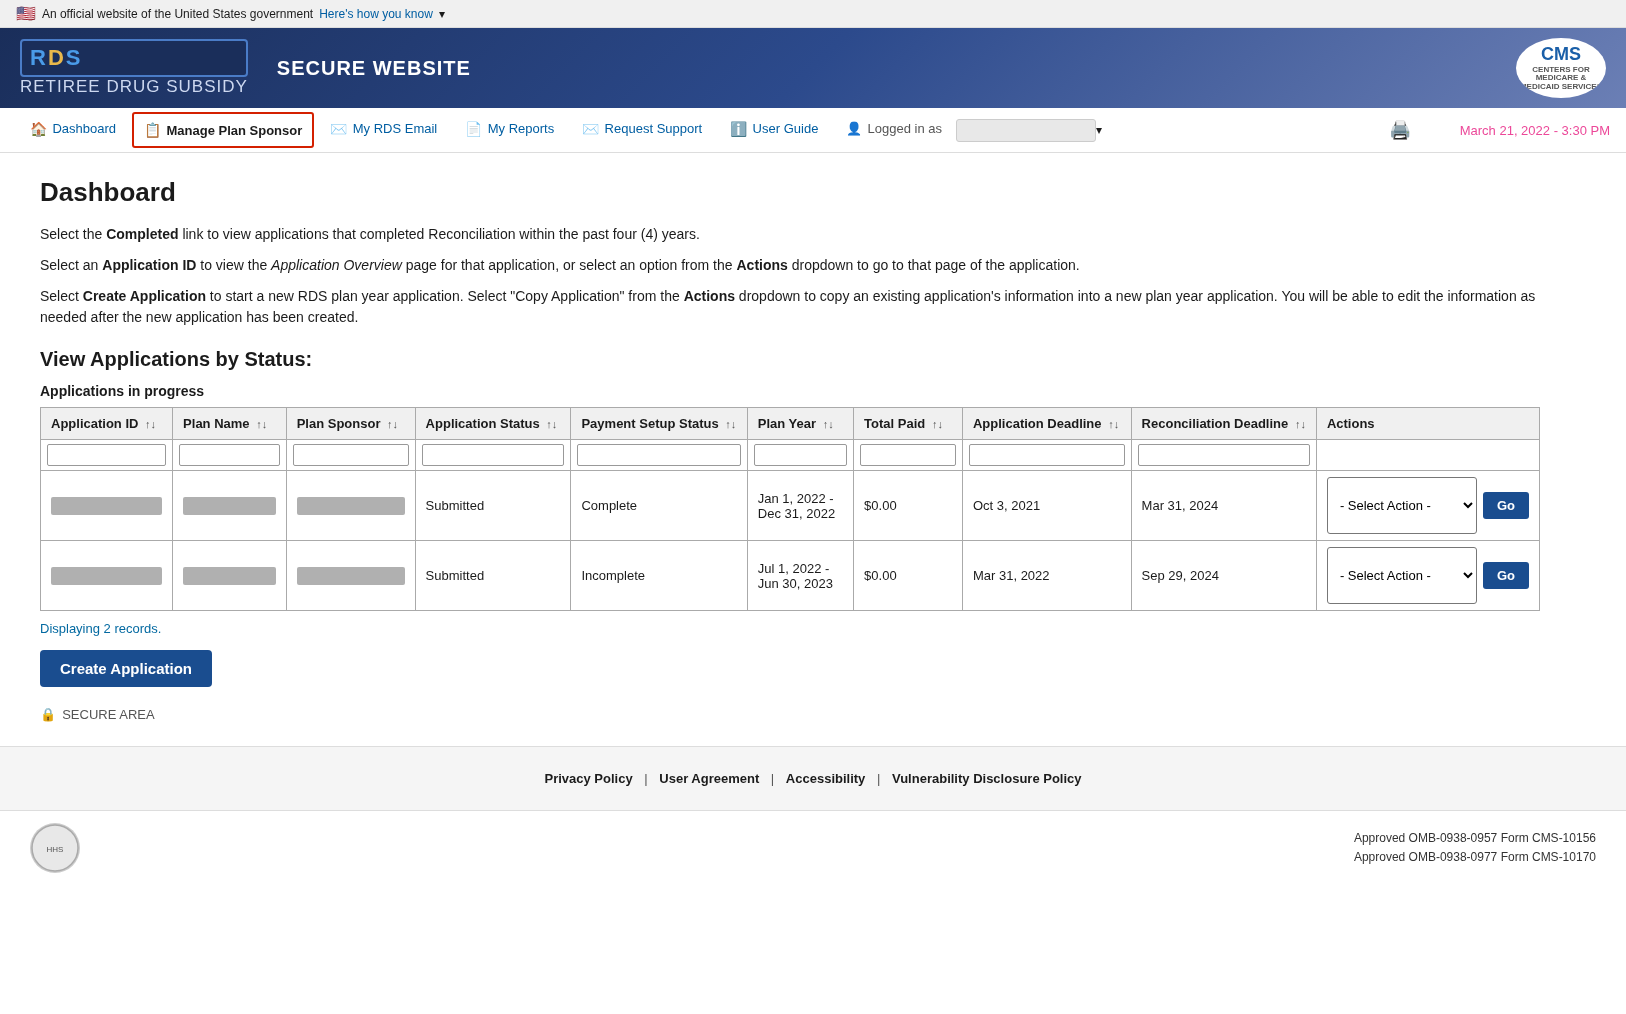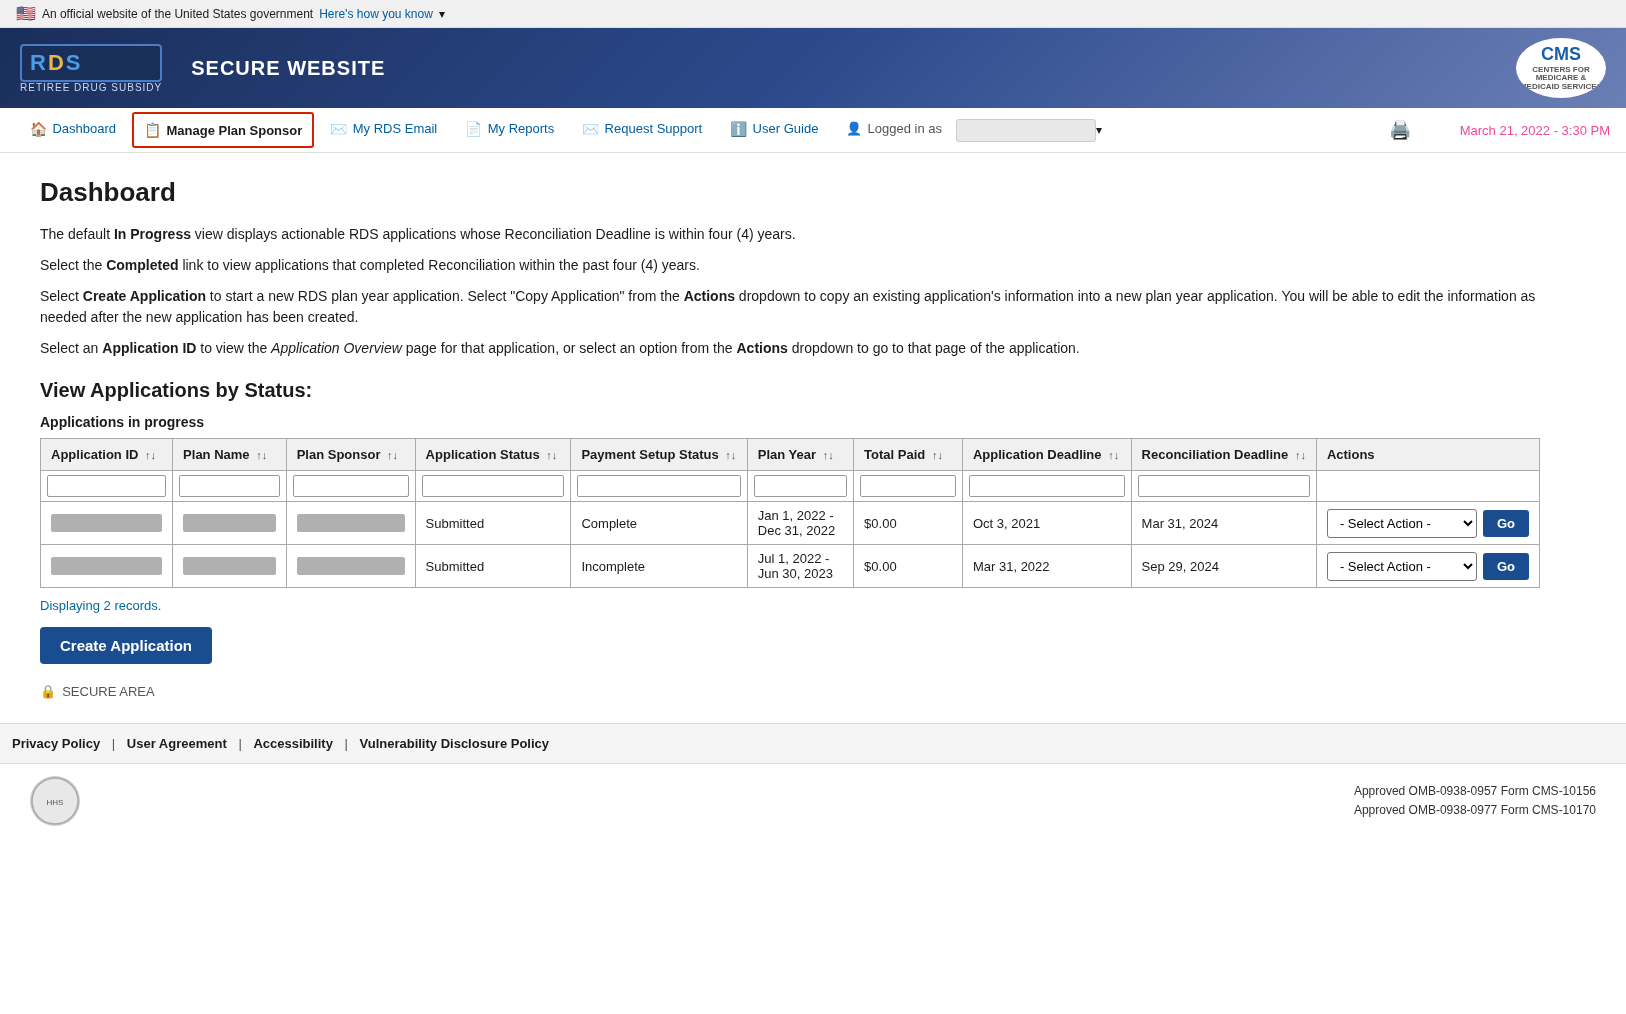--- a/index.html
+++ b/index.html
@@ -31,21 +31,21 @@
       background: #1a2e5a;
       border: 2px solid #4a7cc7;
       border-radius: 4px;
       padding: 4px 8px;
       color: white;
       font-weight: bold;
       font-size: 22px;
       letter-spacing: 2px;
     }
     .logo-box span { color: #e8b84b; }
-    .logo-subtitle { color: #cdd8f0; font-size: 10px; letter-spacing: 1px; text-transform: uppercase; }
+    .logo-subtitle { color: #cdd8f0; font-size: 17px; letter-spacing: 1px; text-transform: uppercase; }
     .site-title { color: white; font-size: 20px; font-weight: bold; letter-spacing: 1px; }
     .cms-logo {
       background: white;
       border-radius: 50%;
       width: 90px;
       height: 60px;
       display: flex;
       align-items: center;
       justify-content: center;
       font-size: 11px;
@@ -156,21 +156,21 @@
     .redacted-block {
       background: #b0b0b0;
       height: 18px;
       border-radius: 2px;
       width: 100%;
     }
     .actions-cell { white-space: nowrap; display: flex; align-items: center; gap: 6px; }
     .select-action {
       border: 1px solid #777;
       border-radius: 3px;
-      padding: 5px 8px;
+      padding: 19px 8px;
       font-size: 13px;
       background: white;
       cursor: pointer;
       min-width: 150px;
     }
     .go-btn {
       background: #1a4d8f;
       color: white;
       border: none;
       border-radius: 3px;
@@ -199,21 +199,22 @@
       color: #555;
       display: flex;
       align-items: center;
       gap: 6px;
     }
 
     
     .footer-links {
       background: #f5f5f5;
       border-top: 1px solid #ddd;
-      padding: 12px;
+      padding: 24px;
+      text-align: center;
       font-size: 13px;
     }
     .footer-links a { color: #1b1b1b; text-decoration: none; font-weight: bold; }
     .footer-links span { margin: 0 8px; color: #555; }
 
     .footer-bottom {
       background: #fff;
       border-top: 1px solid #ddd;
       padding: 12px 30px;
       display: flex;
@@ -299,24 +300,23 @@
   <div class="nav-right">
     <span class="print-icon">🖨️</span>
     <span class="timestamp">March 21, 2022 - 3:30 PM</span>
   </div>
 </nav>
 
 <main class="main-content">
   <h1>Dashboard</h1>
 
   <div class="description-block">
-    <p>The default <b>In Progress</b> view displays actionable RDS applications whose Reconciliation Deadline is within four (4) years.</p>
     <p>Select the <b>Completed</b> link to view applications that completed Reconciliation within the past four (4) years.</p>
+    <p>Select an <b>Application ID</b> to view the <i>Application Overview</i> page for that application, or select an option from the <b>Actions</b> dropdown to go to that page of the application.</p>
     <p>Select <b>Create Application</b> to start a new RDS plan year application. Select "Copy Application" from the <b>Actions</b> dropdown to copy an existing application's information into a new plan year application. You will be able to edit the information as needed after the new application has been created.</p>
-    <p>Select an <b>Application ID</b> to view the <i>Application Overview</i> page for that application, or select an option from the <b>Actions</b> dropdown to go to that page of the application.</p>
   </div>
 
   <h2 class="section-title">View Applications by Status:</h2>
 
 
   <div class="table-label">Applications in progress</div>
 
   <table class="data-table">
     <thead>
       <tr>

